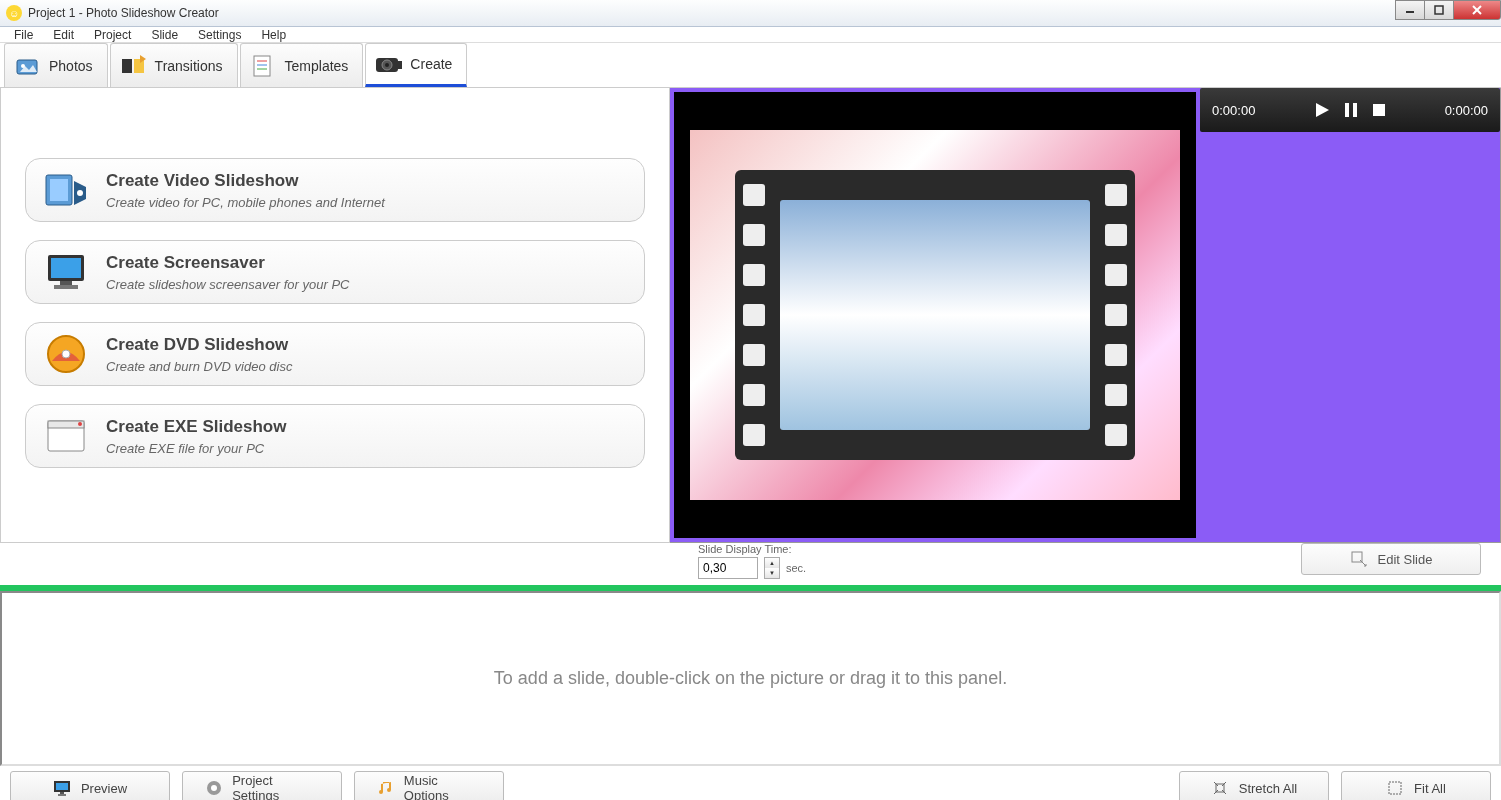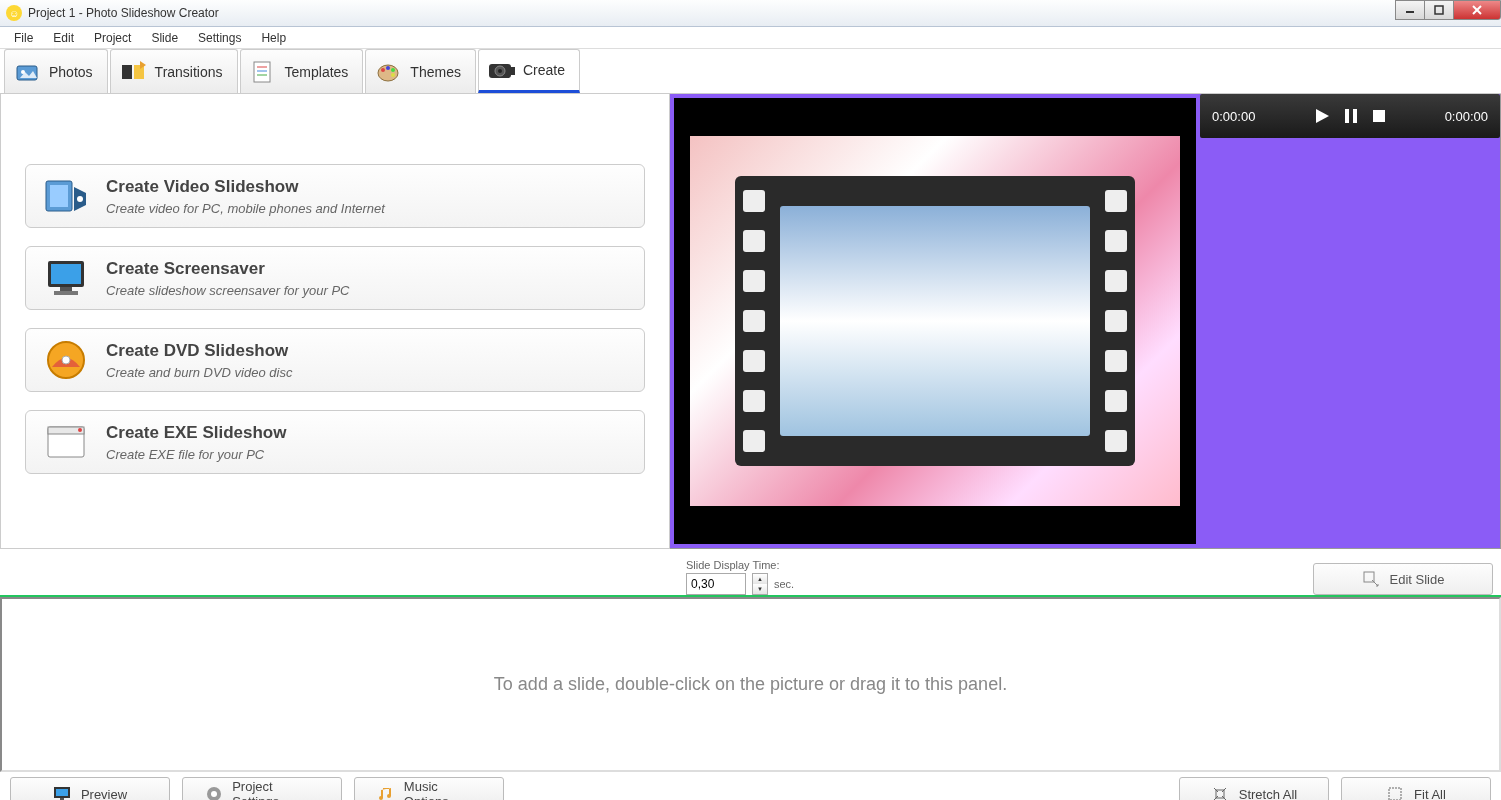--- a/index.html
+++ b/index.html
@@ -8,51 +8,51 @@
 
 .titlebar { height: 27px; background: linear-gradient(#fdfefe, #e8edf3); border-bottom: 1px solid #b8c4d4; display: flex; align-items: center; padding-left: 6px; position: relative; }
 .titlebar .app-icon { width: 16px; height: 16px; background: #fdd835; border-radius: 50%; margin-right: 6px; display:flex;align-items:center;justify-content:center;font-size:10px;color:#fff;font-weight:bold;}
 .titlebar .title { font-size: 12px; color: #333; }
 .winctrls { position: absolute; right: 0; top: 0; display: flex; }
 .winbtn { width: 32px; height: 20px; border: 1px solid #888; background: linear-gradient(#f5f5f5,#d8d8d8); display:flex; align-items:center; justify-content:center; font-size:10px; margin-left:-1px;}
 .winbtn.close { background: linear-gradient(#e88,#c33); color:#fff; width:48px; border-bottom-right-radius:3px;}
 .winbtn.min, .winbtn.max { width:30px; }
 
 
-.menubar { height: 22px; background: #fff; display: flex; align-items: center; padding: 0 4px; border-bottom: 1px solid #ddd;}
+.menubar { height: 16px; background: #fff; display: flex; align-items: center; padding: 0 4px; border-bottom: 1px solid #ddd;}
 .menubar .mitem { padding: 3px 10px; font-size: 12px; cursor: default; }
 
 
 .tabbar { display: flex; background: #fff; border-bottom: 1px solid #ccc; padding-left:4px; }
 .tab { display: flex; align-items: center; gap: 8px; padding: 6px 14px 6px 8px; border: 1px solid #ccc; border-bottom: none; background: linear-gradient(#fdfdfd,#ececec); margin-right: 2px; border-radius: 3px 3px 0 0; height:44px; font-size:14px; color:#333; cursor:default;}
 .tab.active { background: #fff; position: relative; z-index: 2; border-bottom: 3px solid #1d4ed8; margin-bottom:-1px;}
 .tab .ticon { width: 28px; height: 28px; display:flex; align-items:center; justify-content:center;}
 
 
 .mainrow { display: flex; height: 455px; }
 .leftpanel { width: 670px; border: 1px solid #ccc; border-top: none; background: #fff; padding: 70px 24px 10px 24px;}
-.createbtn { display: flex; align-items: center; gap: 16px; border: 1px solid #ccc; border-radius: 6px; background: linear-gradient(#fefefe,#f3f3f3); padding: 10px 16px; margin-bottom: 18px; cursor:pointer;}
+.createbtn { display: flex; align-items: center; gap: 16px; border: 1px solid #ccc; border-radius: 15px; background: linear-gradient(#fefefe,#f3f3f3); padding: 10px 16px; margin-bottom: 18px; cursor:pointer;}
 .cb-icon { width: 48px; height: 42px; display:flex;align-items:center;justify-content:center;}
 .cb-title { font-size: 17px; font-weight: bold; color: #444; margin-bottom: 4px;}
 .cb-desc { font-size: 13px; color: #666; font-style: italic; }
 
 
 .previewwrap { flex: 1; background: #8b5cf6; border: 1px solid #999; border-left:none; border-top:none; display:flex; flex-direction:row;}
 .video-stage { flex:1; background:#000; margin: 4px; display:flex; align-items:center; justify-content:center; position:relative;}
 .slide-img { width: 490px; height: 370px; background: linear-gradient(135deg,#f4c2c2,#fff 30%,#e8a 60%,#fdf 80%,#fbc); position:relative; display:flex;align-items:center;justify-content:center;}
 .film-frame { width: 400px; height: 290px; background: #2a2a2a; border-radius: 6px; position: relative; display:flex;align-items:center;justify-content:center;}
 .film-inner { width: 310px; height: 230px; background: linear-gradient(180deg,#8bb0d8,#fff 50%,#9fc3e0); border-radius:3px;}
 .sprocket { position:absolute; width:22px; height:22px; background:#eee; border-radius:3px;}
 .playerbar { height: 44px; background: linear-gradient(#3a3a3a,#1a1a1a); margin: 0 auto 10px; width: 300px; display:flex; align-items:center; justify-content:space-between; padding:0 12px; border-radius:2px;}
 .playerbar .time { color: #fff; font-size: 13px; }
 .playerbar .pctrls { display:flex; gap:12px;}
 .pctrl { color:#fff; font-size:18px; cursor:pointer; display:flex;align-items:center;}
 
 
-.belowrow { display:flex; align-items:flex-end; height: 48px; border-bottom:2px solid #22c55e; padding: 0 8px;}
+.belowrow { display:flex; align-items:flex-start; height: 48px; border-bottom:6px solid #22c55e; padding: 0 20px;}
 .slide-time-area { margin-left: 678px; display:flex; flex-direction:column; gap:2px;}
 .slide-time-label { font-size:11px; color:#666;}
 .slide-time-ctrl { display:flex; align-items:center; gap:6px;}
 .spinner-input { width: 60px; height:22px; border:1px solid #aaa; padding:2px 4px; font-size:12px;}
 .spinner-btns { display:flex; flex-direction:column; border:1px solid #aaa; width:16px; height:22px;}
 .spinner-btns div{flex:1;display:flex;align-items:center;justify-content:center;font-size:6px;background:linear-gradient(#fff,#e5e5e5);cursor:pointer;}
 .edit-slide-btn { margin-left:auto; width: 180px; height:32px; border:1px solid #bbb; background:linear-gradient(#fdfdfd,#efefef); display:flex;align-items:center;justify-content:center;gap:10px; font-size:13px;color:#555;border-radius:3px;cursor:pointer;}
 
 
 .timeline { height: 175px; border: 2px inset #ddd; background: #fff; display:flex;align-items:center;justify-content:center;}
@@ -124,32 +124,20 @@
   <div class="tab">
     <span class="ticon">
       <svg width="26" height="26">
           <rect x="4" y="3" width="16" height="20" fill="#fff" stroke="#888"></rect>
           <line x1="7" y1="8" x2="17" y2="8" stroke="#d44"></line>
           <line x1="7" y1="12" x2="17" y2="12" stroke="#48d"></line>
           <line x1="7" y1="16" x2="17" y2="16" stroke="#4a4"></line>
         </svg>
     </span>
     <span>Templates</span>
-  </div>
-  <div class="tab">
-    <span class="ticon">
-      <svg width="26" height="26">
-          <ellipse cx="13" cy="14" rx="10" ry="8" fill="#deb887" stroke="#8b6f3e"></ellipse>
-          <circle cx="8" cy="11" r="2" fill="#d44"></circle>
-          <circle cx="13" cy="9" r="2" fill="#44d"></circle>
-          <circle cx="18" cy="11" r="2" fill="#4d4"></circle>
-          <circle cx="18" cy="16" r="2" fill="#dd4"></circle>
-        </svg>
-    </span>
-    <span>Themes</span>
   </div>
   <div class="tab active">
     <span class="ticon">
       <svg width="28" height="24">
           <rect x="2" y="6" width="22" height="14" rx="3" fill="#333"></rect>
           <circle cx="13" cy="13" r="5" fill="#555" stroke="#888"></circle>
           <circle cx="13" cy="13" r="2" fill="#222"></circle>
           <rect x="24" y="9" width="4" height="8" fill="#333"></rect>
         </svg>
     </span>

